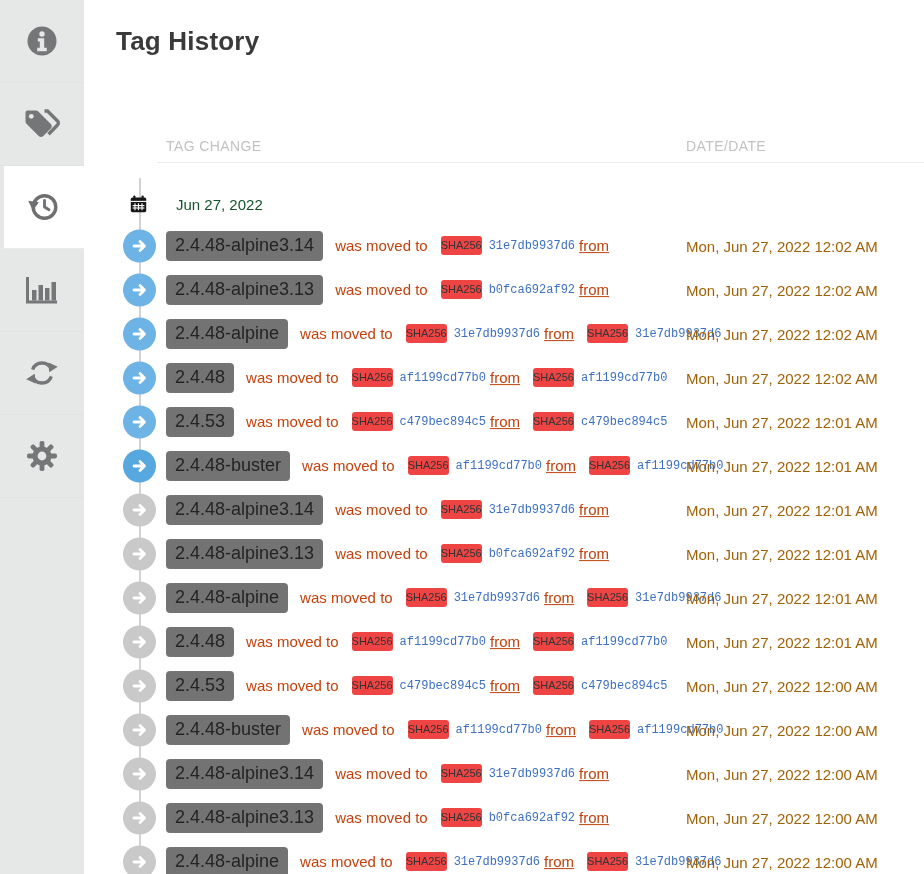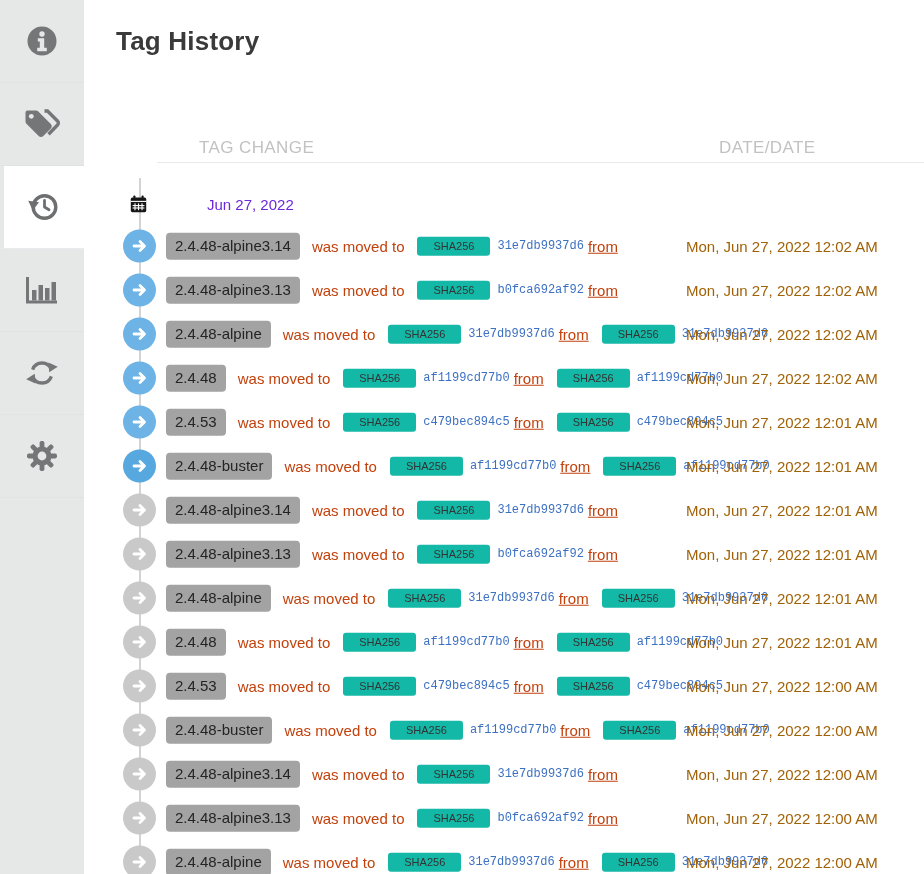--- a/index.html
+++ b/index.html
@@ -13,49 +13,49 @@
               border-bottom:1px solid #e0e3e4; cursor:pointer; }
   .nav-item.active { background:#fff; border-left:4px solid #e6e7e7; border-bottom-color:#e9ecee; }
 
   
   .content { position:absolute; left:84px; top:0; width:840px; height:874px; background:#fff; }
   .page-title { position:absolute; left:32px; top:26px; font-size:26px; font-weight:700;
                 color:#3a3a3a; letter-spacing:.2px; }
 
   .table-header { position:absolute; left:73px; right:0; top:133px; height:30px;
                   border-bottom:1px solid #e9e9e9; }
-  .col-label { position:absolute; top:5px; font-size:17px; color:#c2c2c2; letter-spacing:.4px;margin-left:33px; }
+  .col-label { position:absolute; top:5px; font-size:14px; color:#c2c2c2; letter-spacing:.4px; }
   .col-tag  { left:9px; }
   .col-date { left:529px; }
 
   .history { position:absolute; left:0; right:0; top:164px; bottom:0; }
   .timeline { position:absolute; left:55px; top:14px; bottom:0; width:2px; background:#d3d3d3; }
 
   .group-header { position:absolute; left:0; top:30px; height:20px; width:100%; }
   .cal-icon { position:absolute; left:46px; top:1px; }
-  .group-date { position:absolute; left:92px; top:2px; font-size:15px; color:#6d28d9;margin-left:31px; }
+  .group-date { position:absolute; left:92px; top:2px; font-size:15px; color:#14532d; }
 
   .rows { position:absolute; top:60px; left:0; right:0; }
   .row { position:relative; height:44px; }
   .circle { position:absolute; left:39px; top:50%; transform:translateY(-50%);
             width:33px; height:33px; border-radius:50%;
             display:flex; align-items:center; justify-content:center; }
   .circle.blue      { background:#6db3e5; }
   .circle.blue-dark { background:#57a8de; }
   .circle.gray      { background:#c9c9c9; }
 
   .row-main { position:absolute; left:82px; top:50%; transform:translateY(-50%);
               display:flex; align-items:center; white-space:nowrap; }
-  .tag-badge { background:#a3a3a3; color:#242424; font-size:15px; padding:5px 9px;
+  .tag-badge { background:#737373; color:#242424; font-size:18px; padding:5px 9px;
                border-radius:4px; line-height:1.1; }
   .muted { color:#c2410c; font-size:15px; }
   .muted.moved { margin-left:12px; }
   .muted.from  { margin-left:4px;text-decoration:underline; }
   .sha-group { display:inline-flex; align-items:center; margin-left:13px; }
-  .sha-label { background:#14b8a6; color:#333; font-size:11px; padding:3px 16px;
+  .sha-label { background:#ef4444; color:#333; font-size:11px; padding:3px 0;
                border-radius:3px; line-height:1.2; }
   .sha-hex { font-family:Liberation Mono, monospace; font-size:12px; color:#3c70c3;
              margin-left:7px; text-decoration:none; cursor:pointer; }
   .row-date { position:absolute; left:602px; top:50%; transform:translateY(-50%);
               font-size:15px; color:#a16207; }
 </style>
 </head>
 <body>
 
 <div class="app">

